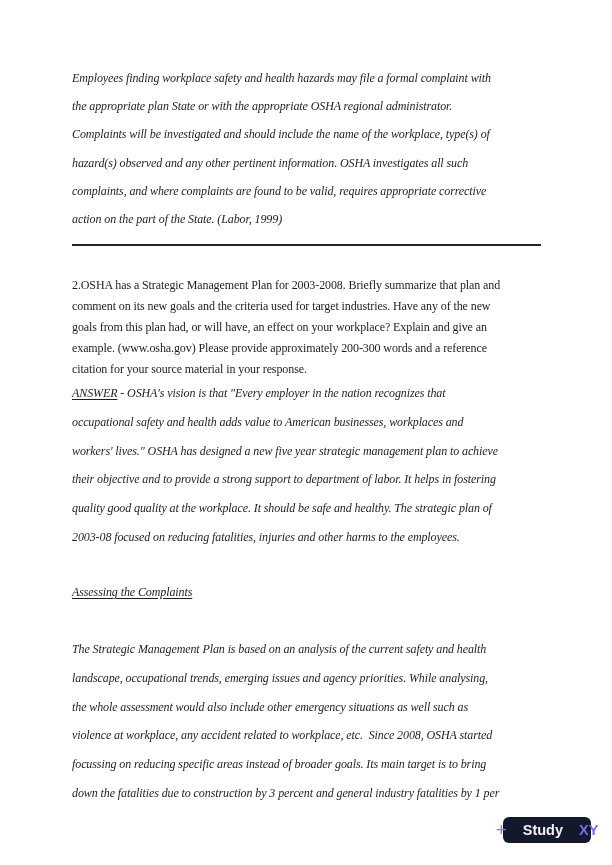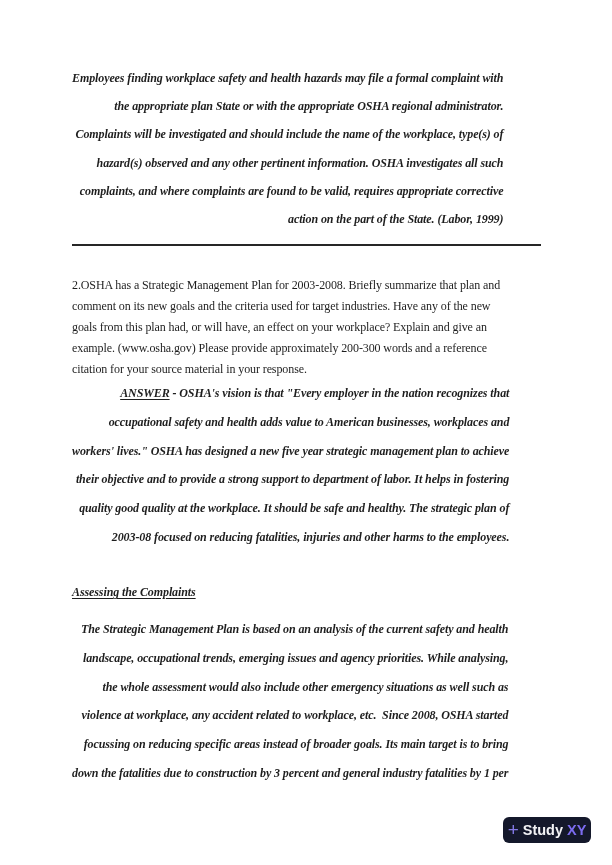--- a/index.html
+++ b/index.html
@@ -20,53 +20,53 @@
     font-family: "Liberation Serif", "DejaVu Serif", serif;
     color: var(--text-color);
   }
   .para {
     position: absolute;
     left: 72px;
     white-space: pre;
     font-size: 12px;
     letter-spacing: -0.1px;
   }
-  .bold-italic { font-weight: bold; font-style: italic; text-align: right; }
+  .bold-italic { font-weight: normal; font-style: italic; }
   .quote      { top: 64px;  line-height: 28.2px; }
   .divider {
     position: absolute;
     left: 72px; top: 244px;
     width: 469px; height: 0;
     border-top: 2px solid var(--divider-color);
   }
   .question   { top: 275px; line-height: 21px; }
   .answer     { top: 379px; line-height: 28.8px; }
   .answer .label { text-decoration: underline; text-underline-offset: 2px; }
   .heading    { top: 578px; line-height: 28.8px; text-decoration: underline; text-underline-offset: 2px; }
-  .assessment { top: 615px; line-height: 28.8px; }
+  .assessment { top: 635px; line-height: 28.8px; }
   .watermark {
     position: absolute;
     left: 503px; top: 817px;
     width: 88px; height: 26px;
     background: var(--wm-bg);
     border-radius: 6px;
     display: flex;
     align-items: center;
     justify-content: center;
     font-family: "Liberation Sans", "DejaVu Sans", sans-serif;
     gap: 4px;
   }
   .watermark .plus {
     color: var(--wm-accent);
     font-size: 19px;
     font-weight: 400;
     line-height: 1;
     transform: translateY(-1px);
   }
-  .watermark .brand { font-size: 14.5px; font-weight: 700; line-height: 1; }
+  .watermark .brand { font-size: 14.5px; font-weight: 700; line-height: 1; margin-left: 12px; }
   .watermark .brand-study { color: var(--wm-text); }
   .watermark .brand-xy { color: var(--wm-xy); }
 </style>
 </head>
 <body>
 
 <div>
   <div class="para bold-italic quote">Employees finding workplace safety and health hazards may file a formal complaint with
 the appropriate plan State or with the appropriate OSHA regional administrator.
 Complaints will be investigated and should include the name of the workplace, type(s) of

